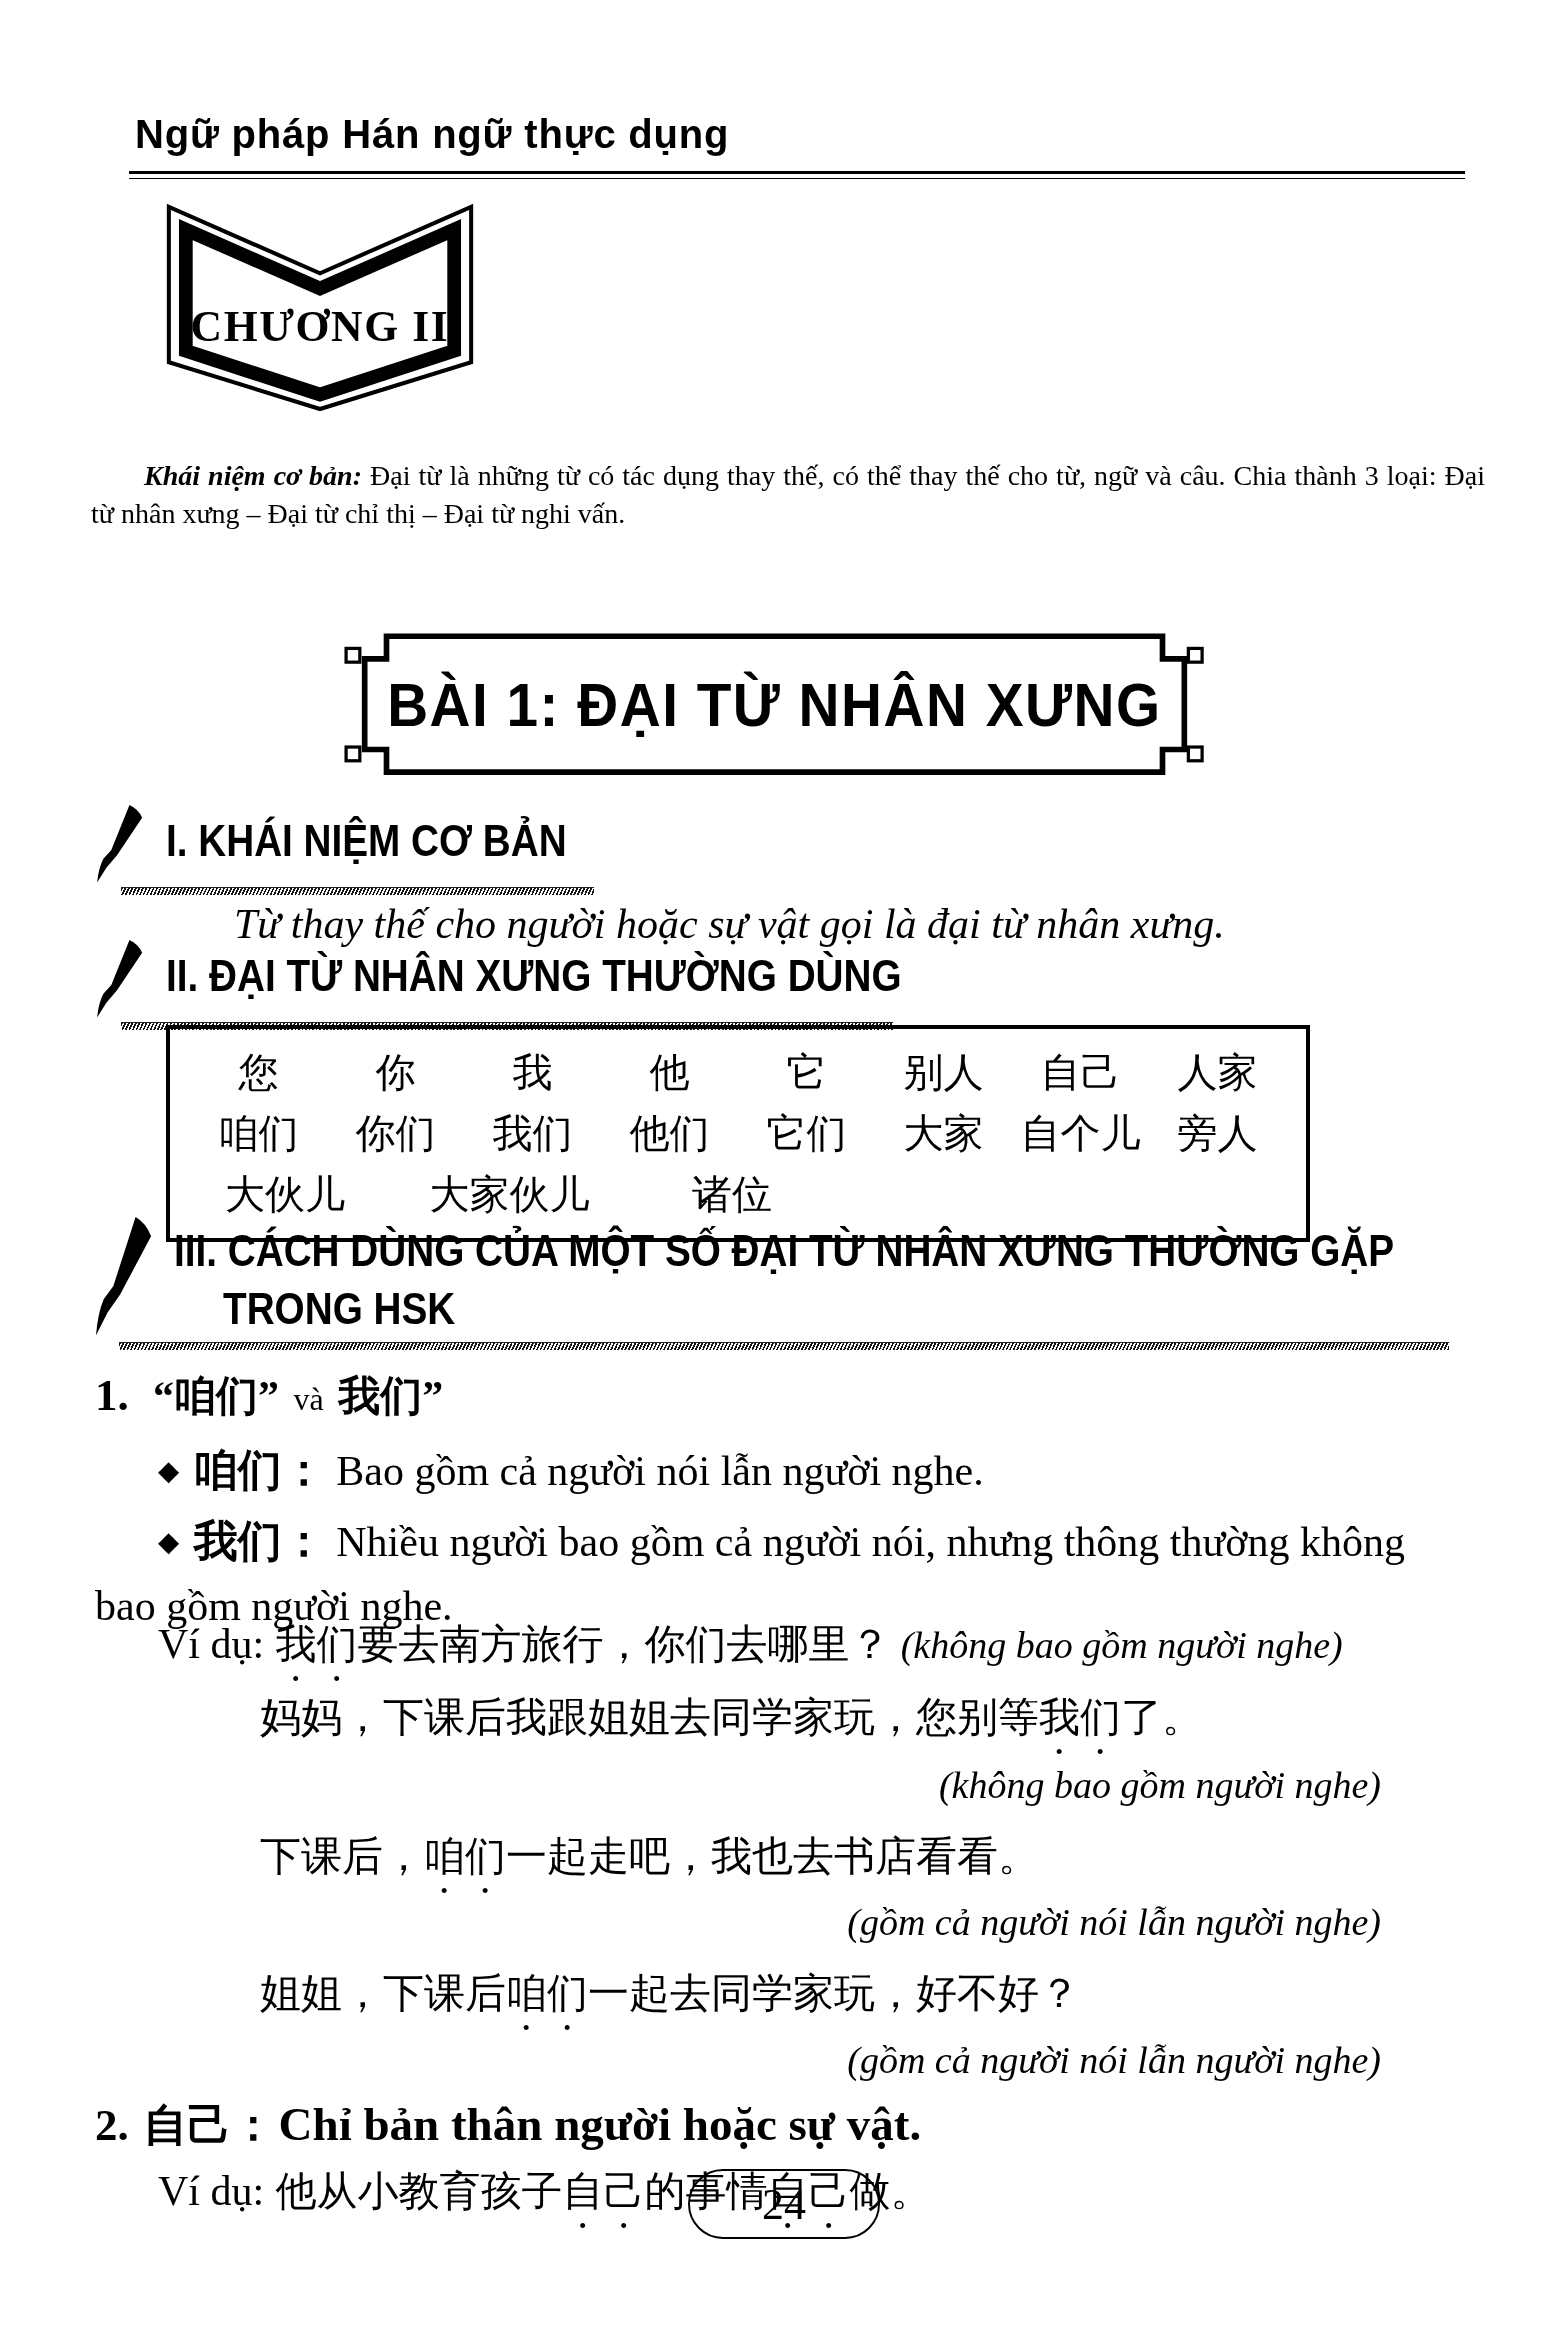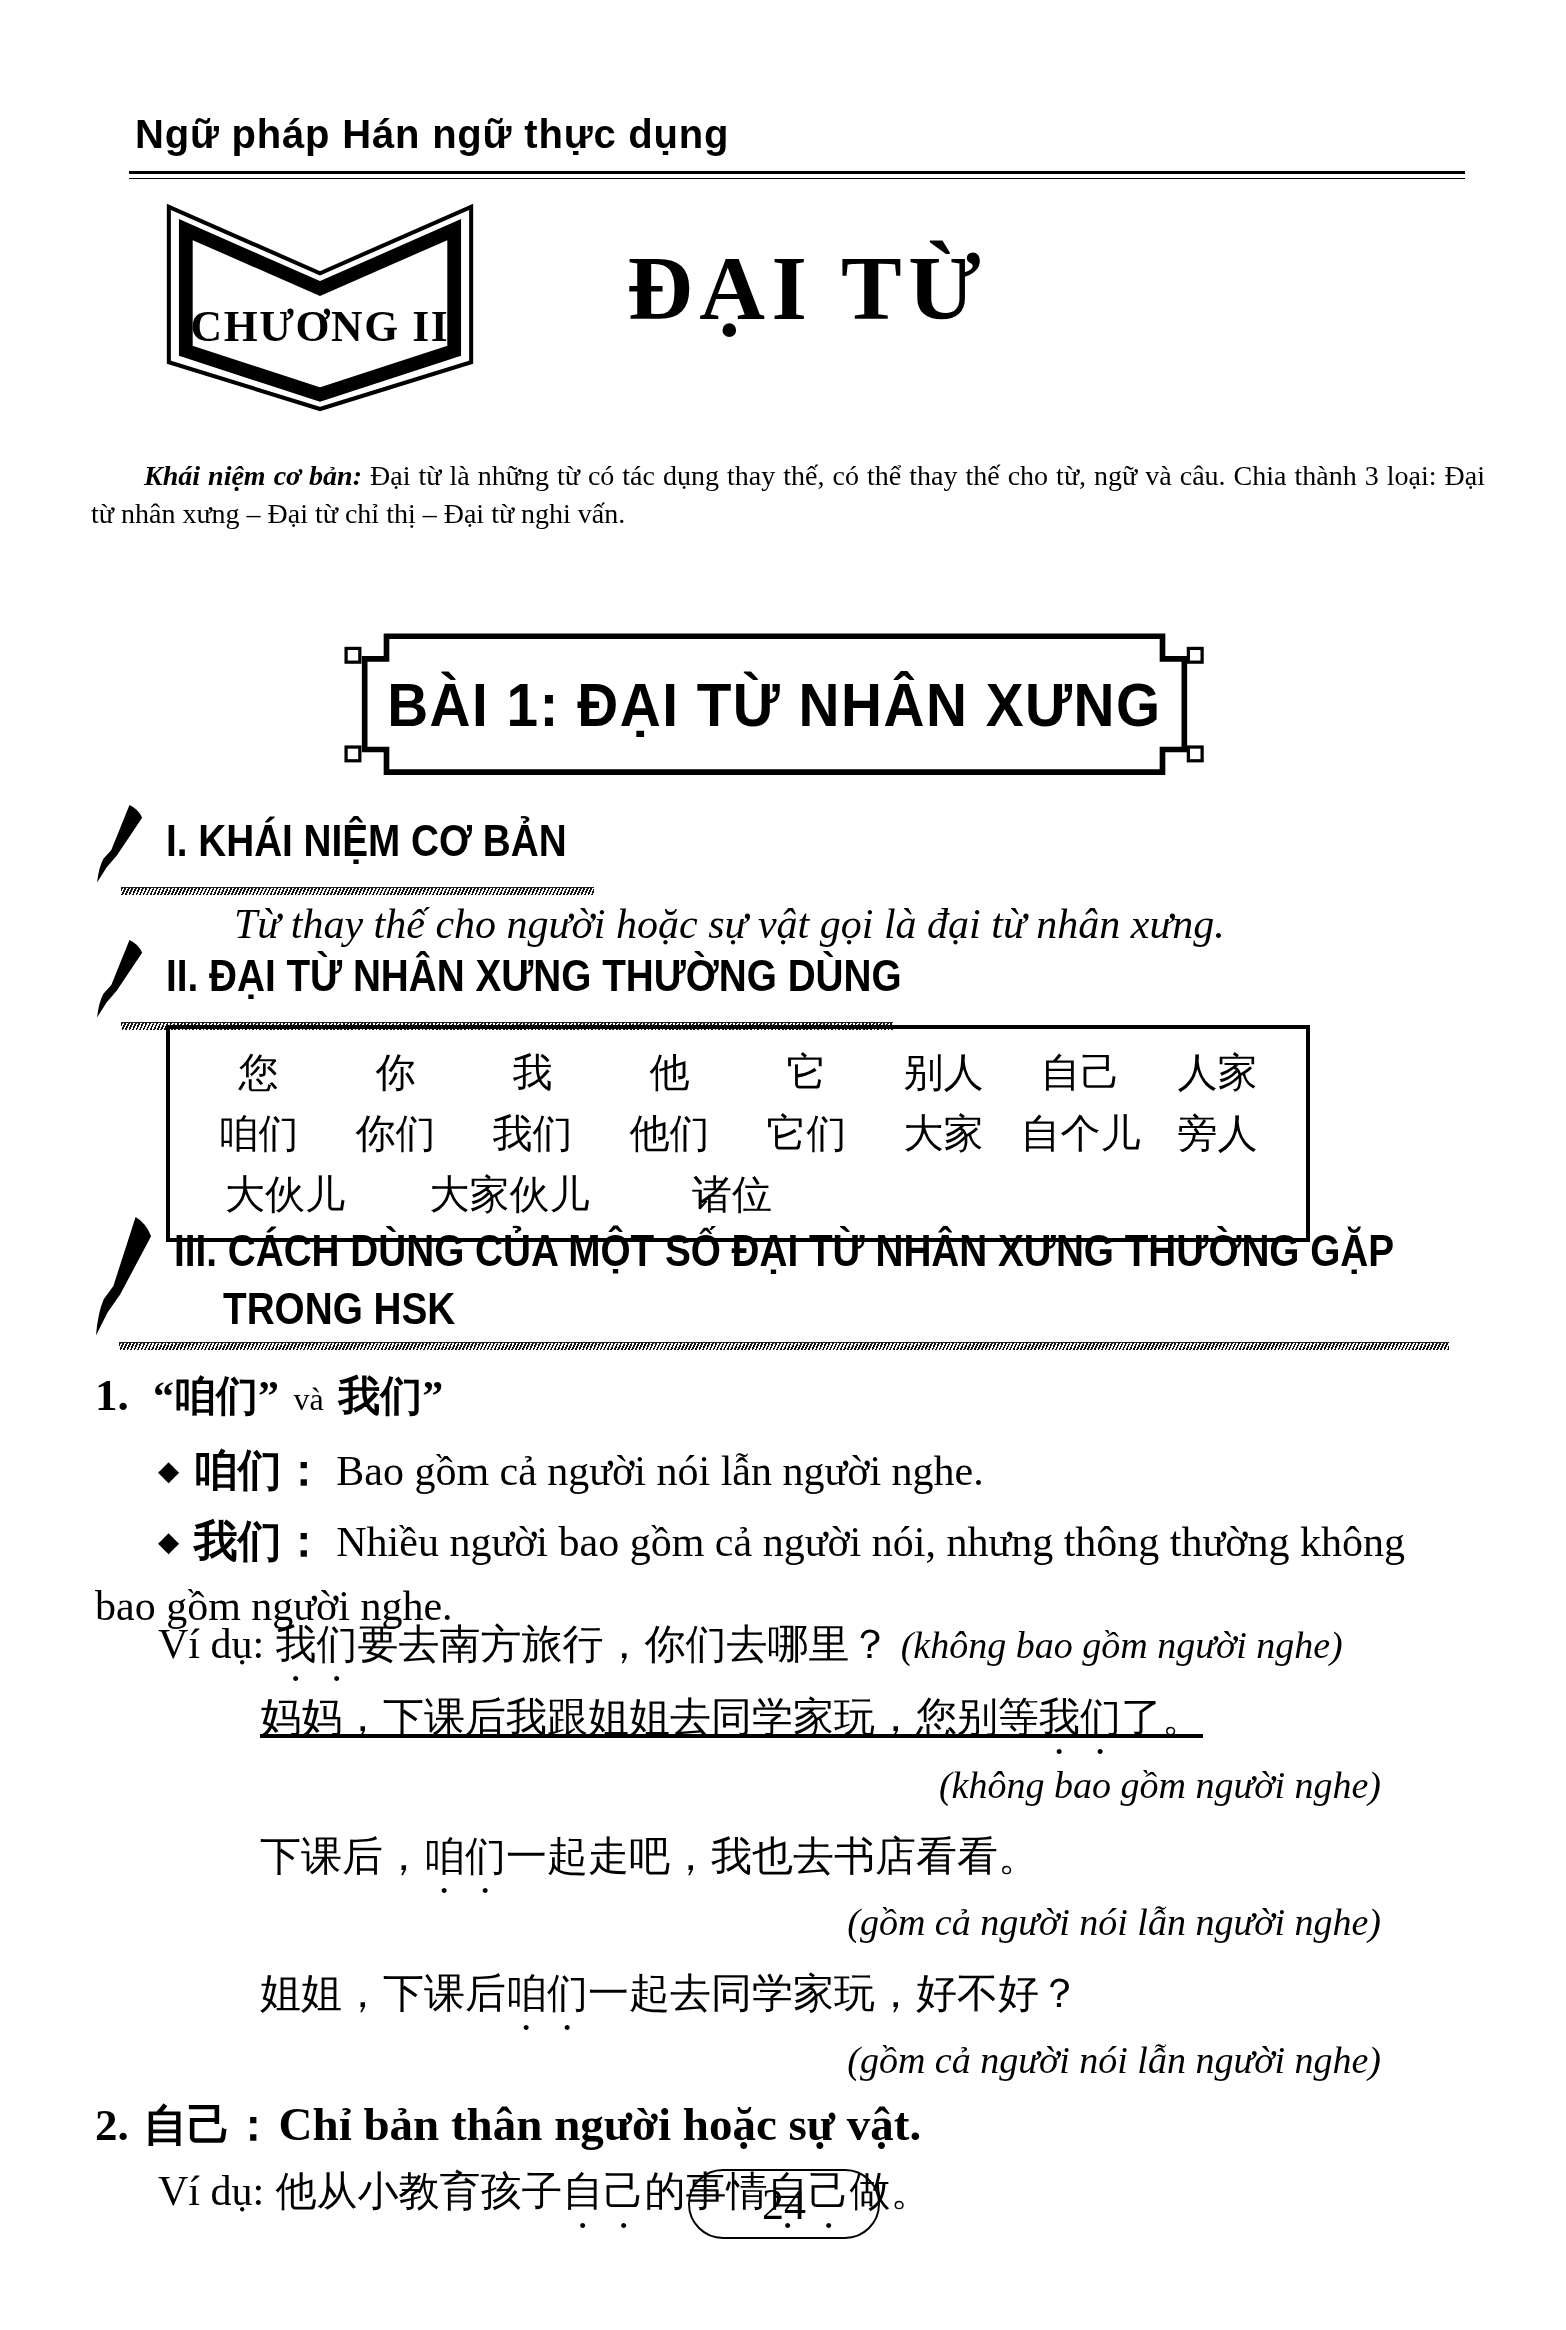--- a/index.html
+++ b/index.html
@@ -120,21 +120,20 @@
   <div class="running-head">Ngữ pháp Hán ngữ thực dụng</div>
   <div class="head-rule"></div>
 
   <div class="chapter-banner">
     <svg width="312" height="212" viewBox="0 0 386 262">
       <polygon points="6,6 193,88 380,6 380,198 193,256 6,198" fill="#fff" stroke="#000" stroke-width="5"></polygon>
       <polygon points="27,34 193,107 359,34 359,184 193,238 27,184" fill="#fff" stroke="#000" stroke-width="17"></polygon>
       <text x="193" y="172" text-anchor="middle" font-family="Liberation Serif, serif" font-size="54" font-weight="bold" letter-spacing="2">CHƯƠNG II</text>
     </svg>
   </div>
-  <div class="chapter-title">ĐẠI TỪ</div>
 
   <p class="intro"><span class="lead">Khái niệm cơ bản:</span><span> Đại từ là những từ có tác dụng thay thế, có thể thay thế cho từ, ngữ và câu. Chia thành 3 loại: Đại từ nhân xưng – Đại từ chỉ thị – Đại từ nghi vấn.</span></p>
 
   <div class="lesson-box">
     <svg width="873" height="146" viewBox="0 0 1080 180">
       <path d="M60,5 H1020 V33 H1047 V145 H1020 V173 H60 V145 H33 V33 H60 Z" fill="#fff" stroke="#000" stroke-width="7"></path>
       <rect x="10" y="20" width="17" height="17" fill="#fff" stroke="#000" stroke-width="4"></rect>
       <rect x="10" y="142" width="17" height="17" fill="#fff" stroke="#000" stroke-width="4"></rect>
       <rect x="1052" y="20" width="17" height="17" fill="#fff" stroke="#000" stroke-width="4"></rect>
       <rect x="1052" y="142" width="17" height="17" fill="#fff" stroke="#000" stroke-width="4"></rect>
@@ -221,21 +220,21 @@
   <div class="bullet-line wrap2" style="left:95px; top:1509px;">
     <span class="diamond">◆</span><span class="term" lang="zh">我们：</span>
     <span>Nhiều người bao gồm cả người nói, nhưng thông thường không bao gồm người nghe.</span>
   </div>
 
   <div class="ex-line" style="left:158px; top:1617px;">
     <span class="ex-label">Ví dụ:</span><span class="emph" lang="zh">我们</span><span lang="zh">要去南方旅行，你们去哪里？</span>
     <span class="note">(không bao gồm người nghe)</span>
   </div>
 
-  <div class="ex-line" style="left:260px; top:1690px;text-decoration:underline;">
+  <div class="ex-line" style="left:260px; top:1690px;">
     <span lang="zh">妈妈，下课后我跟姐姐去同学家玩，您别等</span><span class="emph" lang="zh">我们</span><span lang="zh">了。</span>
   </div>
   <div class="note-line" style="top:1763px;">(không bao gồm người nghe)</div>
 
   <div class="ex-line" style="left:260px; top:1829px;text-align:right;">
     <span lang="zh">下课后，</span><span class="emph" lang="zh">咱们</span><span lang="zh">一起走吧，我也去书店看看。</span>
   </div>
   <div class="note-line" style="top:1900px;">(gồm cả người nói lẫn người nghe)</div>
 
   <div class="ex-line" style="left:260px; top:1966px;">

